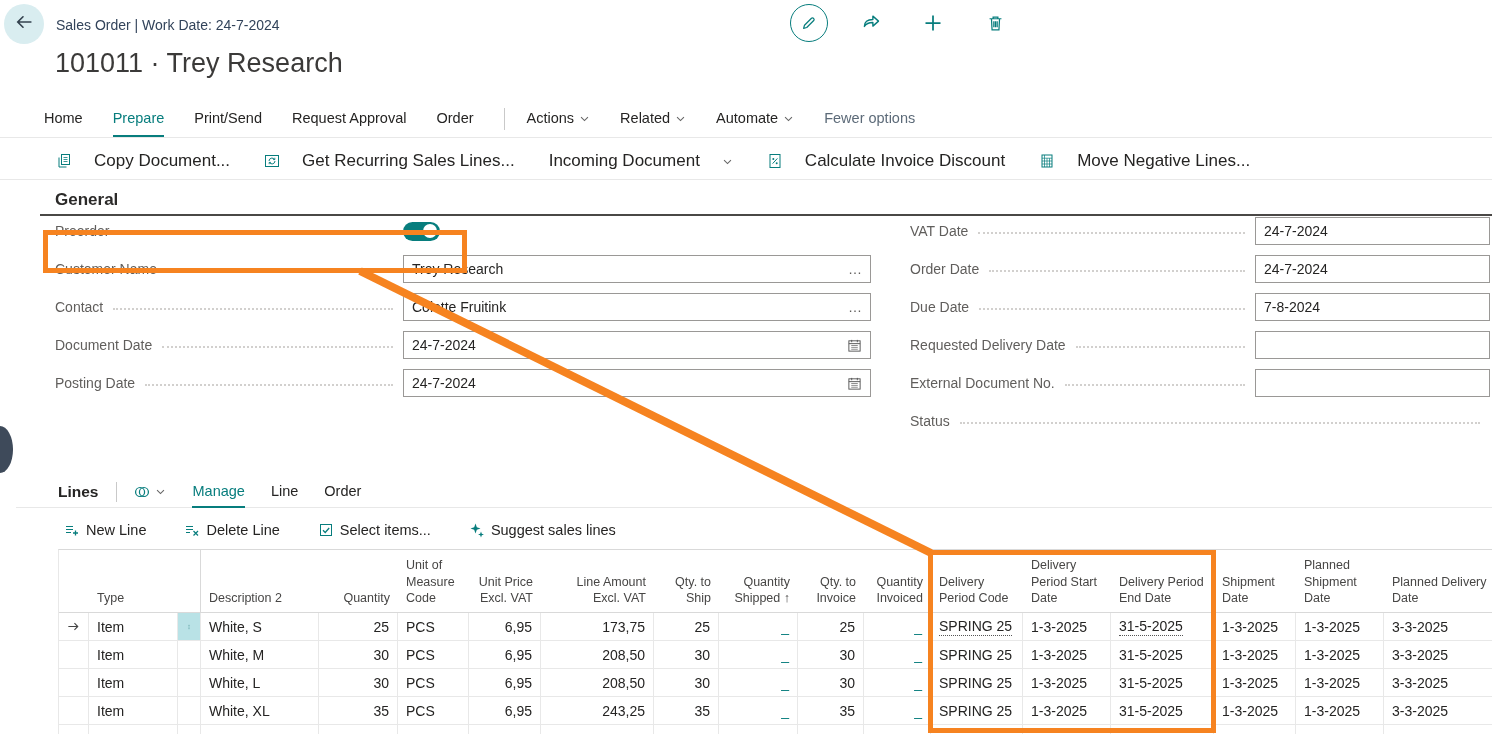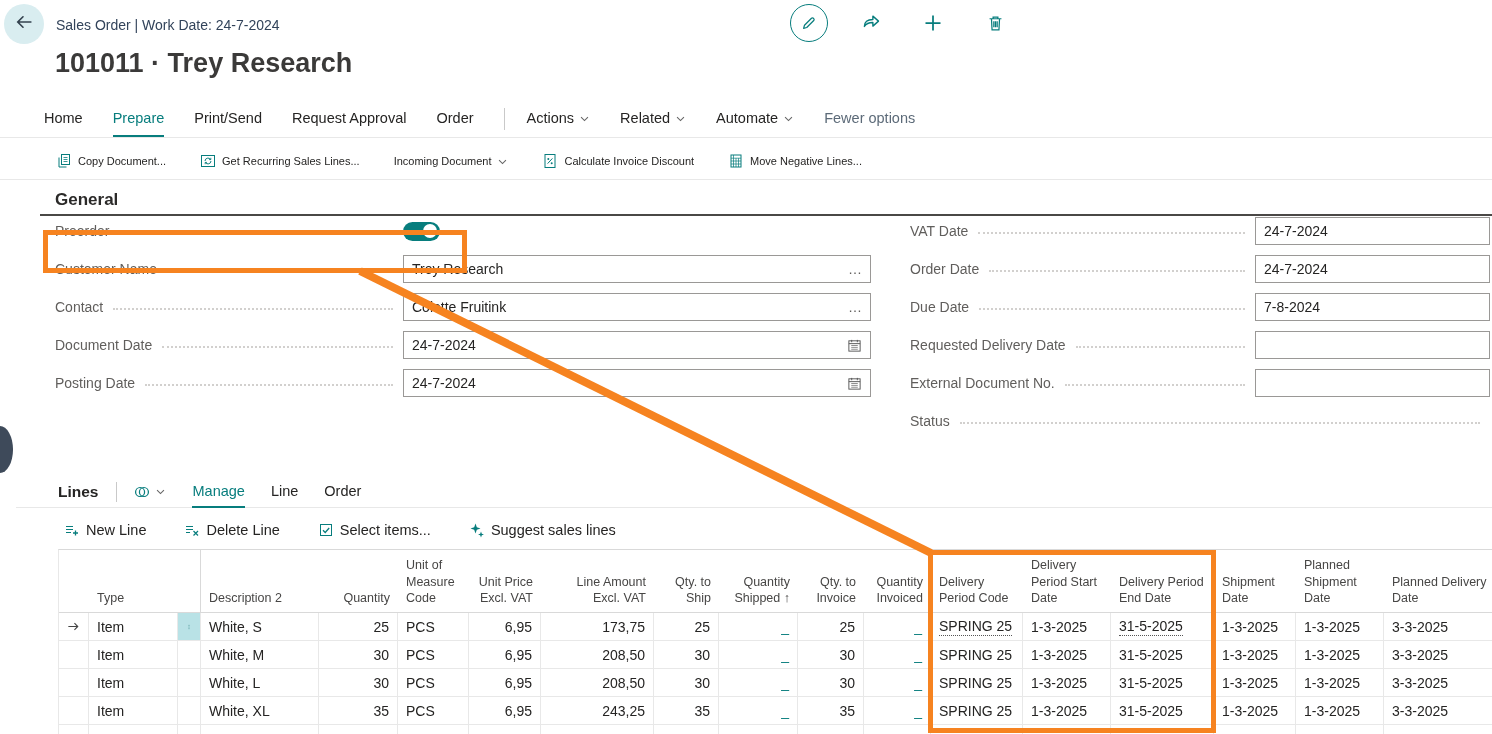--- a/index.html
+++ b/index.html
@@ -11,35 +11,35 @@
   .topbar { position:absolute; left:0; top:0; width:1492px; height:46px; }
   .back-btn { position:absolute; left:4px; top:4px; width:40px; height:40px; border-radius:50%;
               background:#d9edf0; display:flex; align-items:center; justify-content:center; cursor:pointer; }
   .breadcrumb { position:absolute; left:56px; top:17px; font-size:14px; color:#32435a; }
   .top-actions { position:absolute; left:790px; top:4px; display:flex; align-items:center; gap:24px; }
   .top-icon { width:38px; height:38px; display:flex; align-items:center; justify-content:center;
               color:#077d7d; cursor:pointer; }
   .top-icon.circled { border:1px solid #077d7d; border-radius:50%; }
 
   
-  .page-title { position:absolute; left:55px; top:48px; font-size:27px; font-weight:700; color:#3b3a39; }
+  .page-title { position:absolute; left:55px; top:48px; font-size:27px; font-weight:400; color:#3b3a39; }
 
   
   .tabs { position:absolute; left:0; top:101px; width:1492px; height:37px;
           display:flex; align-items:center; padding-left:44px; border-bottom:1px solid #e8e8e8; }
   .tab { font-size:14.5px; margin-right:30px; height:100%; display:flex; align-items:center; gap:5px;
          cursor:pointer; color:#252423; border-bottom:2px solid transparent; }
   .tab.active { color:#077d7d; border-bottom-color:#077d7d; }
   .tab.dim { color:#5c6a78; }
   .tabs .vdiv { width:1px; height:22px; background:#c9c9c9; margin:0 22px 0 0; }
 
   
   .actionbar { position:absolute; left:0; top:143px; width:1492px; height:37px;
                display:flex; align-items:center; padding-left:56px; border-bottom:1px solid #e8e8e8; }
-  .action-item { display:flex; align-items:center; gap:6px; margin-right:34px; font-size:11px; cursor:pointer; }
+  .action-item { display:flex; align-items:center; gap:22px; margin-right:34px; font-size:17px; cursor:pointer; }
   .action-item svg { color:#077d7d; }
 
   
   .section-heading { position:absolute; left:55px; top:190px; font-size:17px; font-weight:700; color:#2b2a29; }
   .section-rule { position:absolute; left:40px; right:0; top:214px; border-bottom:2px solid #4a4846; }
 
   .fields { position:absolute; top:212px; }
   .fields.left  { left:55px;  width:816px; }
   .fields.right { left:910px; width:580px; }
   .field-row { display:flex; align-items:center; height:38px; }

